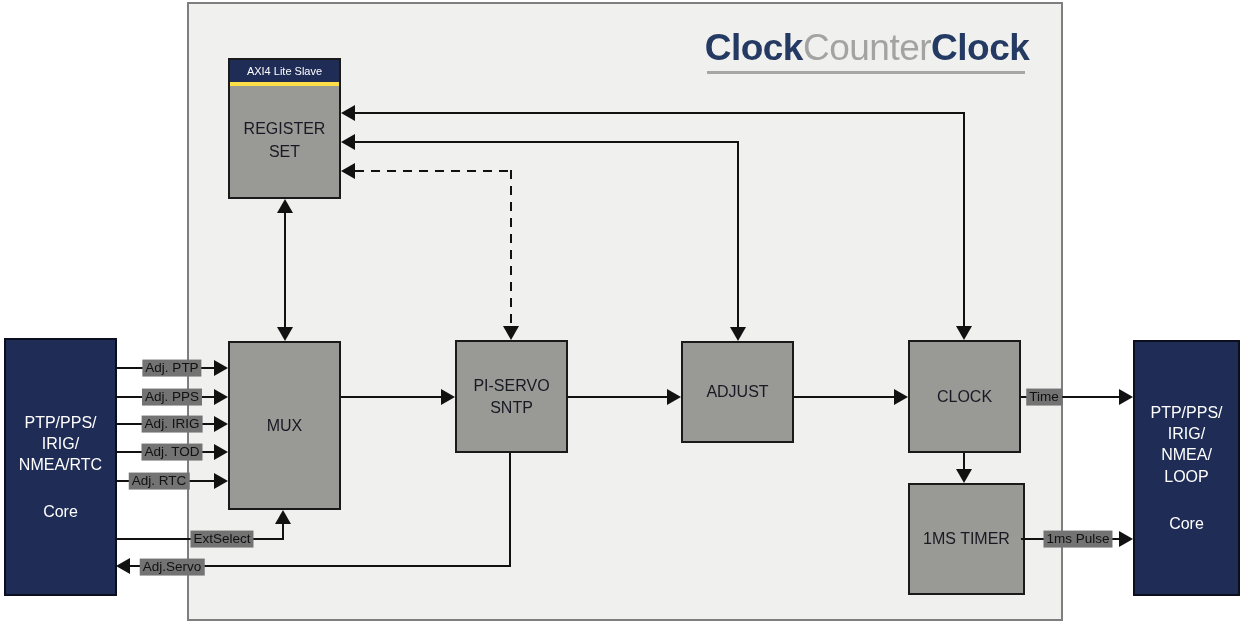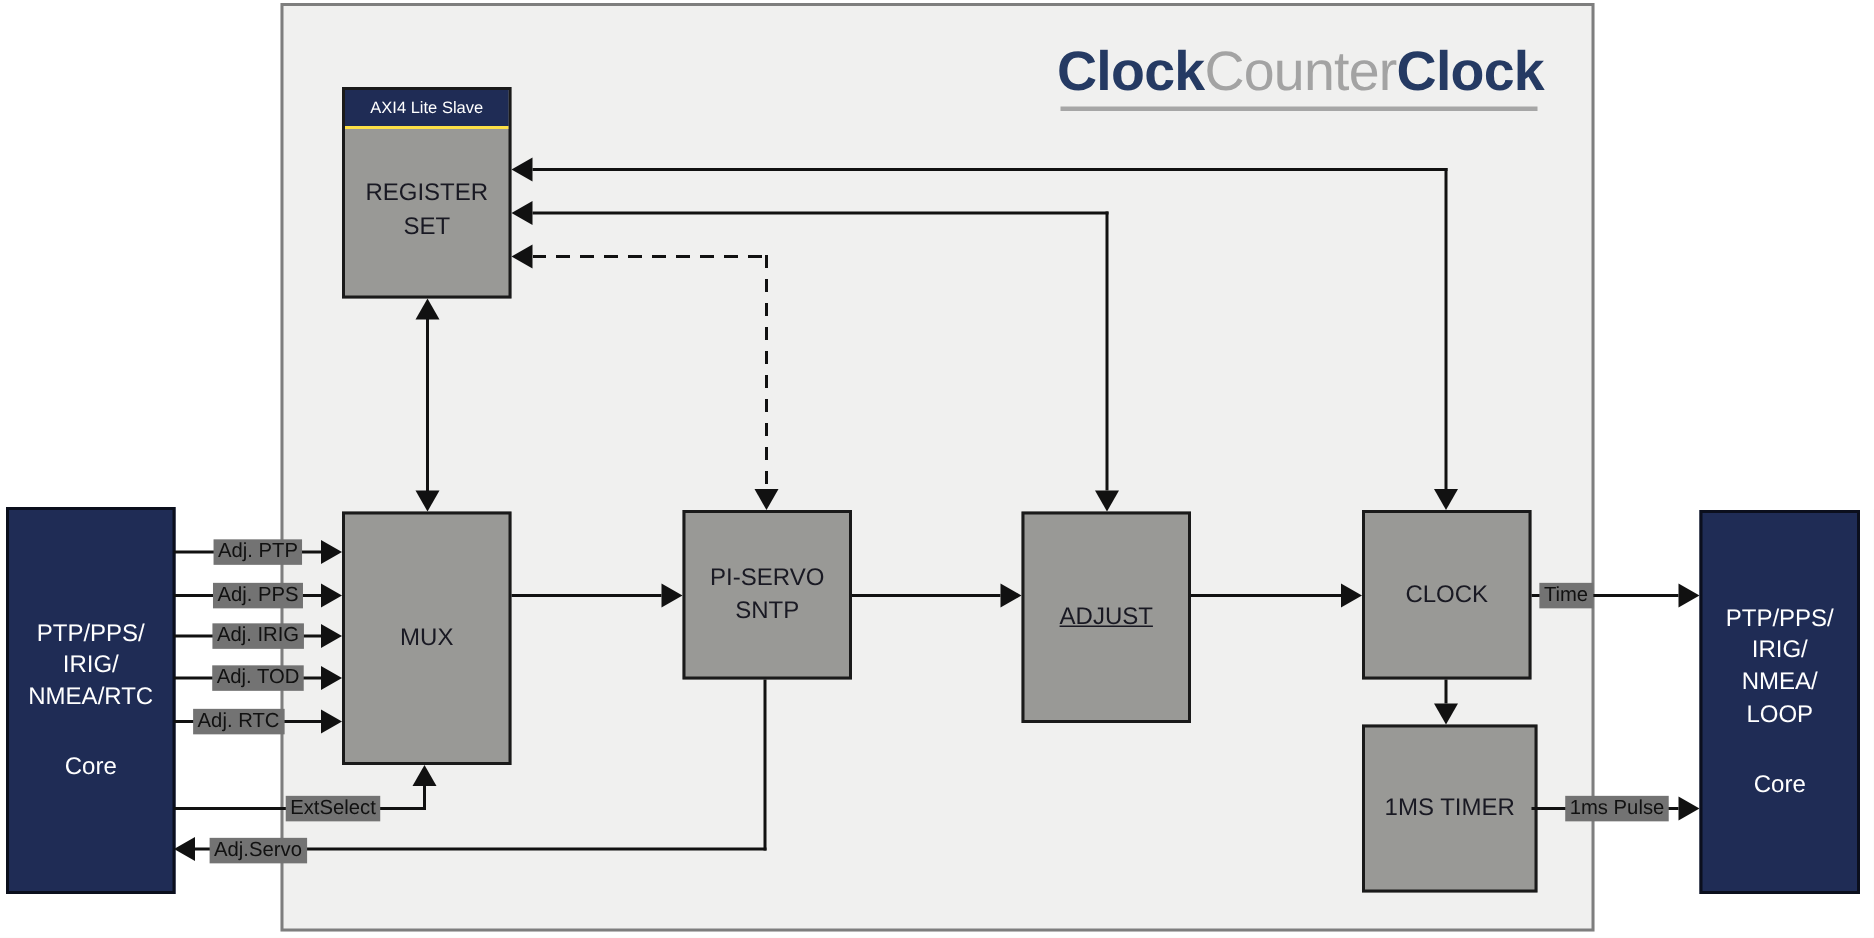--- a/index.html
+++ b/index.html
@@ -22,21 +22,21 @@
   .title-underline{position:absolute;left:707px;top:71px;width:318px;height:3px;background:#a6a6a6;}
   
   .block{
     position:absolute;background:#999996;border:2px solid #1a1a1a;
     display:flex;align-items:center;justify-content:center;text-align:center;
     font-size:16px;color:#191923;line-height:1.35;box-sizing:border-box;
   }
   
   .regset{position:absolute;left:228px;top:58px;width:113px;height:141px;border:2px solid #1a1a1a;box-sizing:border-box;background:#999996;}
   .regset .hdr{
-    height:26px;background:#1f2c55;border-bottom:2px solid #fde047;color:#ffffff;
+    height:26px;background:#1f2c55;border-bottom:4px solid #fde047;color:#ffffff;
     display:flex;align-items:center;justify-content:center;font-size:11px;letter-spacing:0px;box-sizing:border-box;
   }
   .regset .bdy{
     height:109px;display:flex;align-items:center;justify-content:center;text-align:center;
     font-size:16px;color:#191923;line-height:1.4;padding:0 8px;box-sizing:border-box;
   }
   
   .core{
     position:absolute;background:#1f2c55;border:2px solid #0b0f1d;box-sizing:border-box;
     color:#ffffff;display:flex;flex-direction:column;align-items:center;justify-content:center;
@@ -69,21 +69,21 @@
   <div class="title"><span class="b">Clock</span><span class="g">Counter</span><span class="b">Clock</span></div>
   <div class="title-underline"></div>
 
   <div class="regset">
     <div class="hdr">AXI4 Lite Slave</div>
     <div class="bdy">REGISTER SET</div>
   </div>
 
   <div class="block" style="left:228px;top:341px;width:113px;height:169px;">MUX</div>
   <div class="block" style="left:455px;top:340px;width:113px;height:113px;padding:0 14px;">PI-SERVO SNTP</div>
-  <div class="block" style="left:681px;top:341px;width:113px;height:141px;text-decoration:underline;">ADJUST</div>
+  <div class="block" style="left:681px;top:341px;width:113px;height:102px;">ADJUST</div>
   <div class="block" style="left:908px;top:340px;width:113px;height:113px;">CLOCK</div>
   <div class="block" style="left:908px;top:483px;width:117px;height:112px;">1MS TIMER</div>
 
   <div class="core" style="left:4px;top:338px;width:113px;height:258px;">
     <div>PTP/PPS/</div>
     <div>IRIG/</div>
     <div>NMEA/RTC</div>
     <div class="sub">Core</div>
   </div>
   <div class="core" style="left:1133px;top:340px;width:107px;height:256px;">

